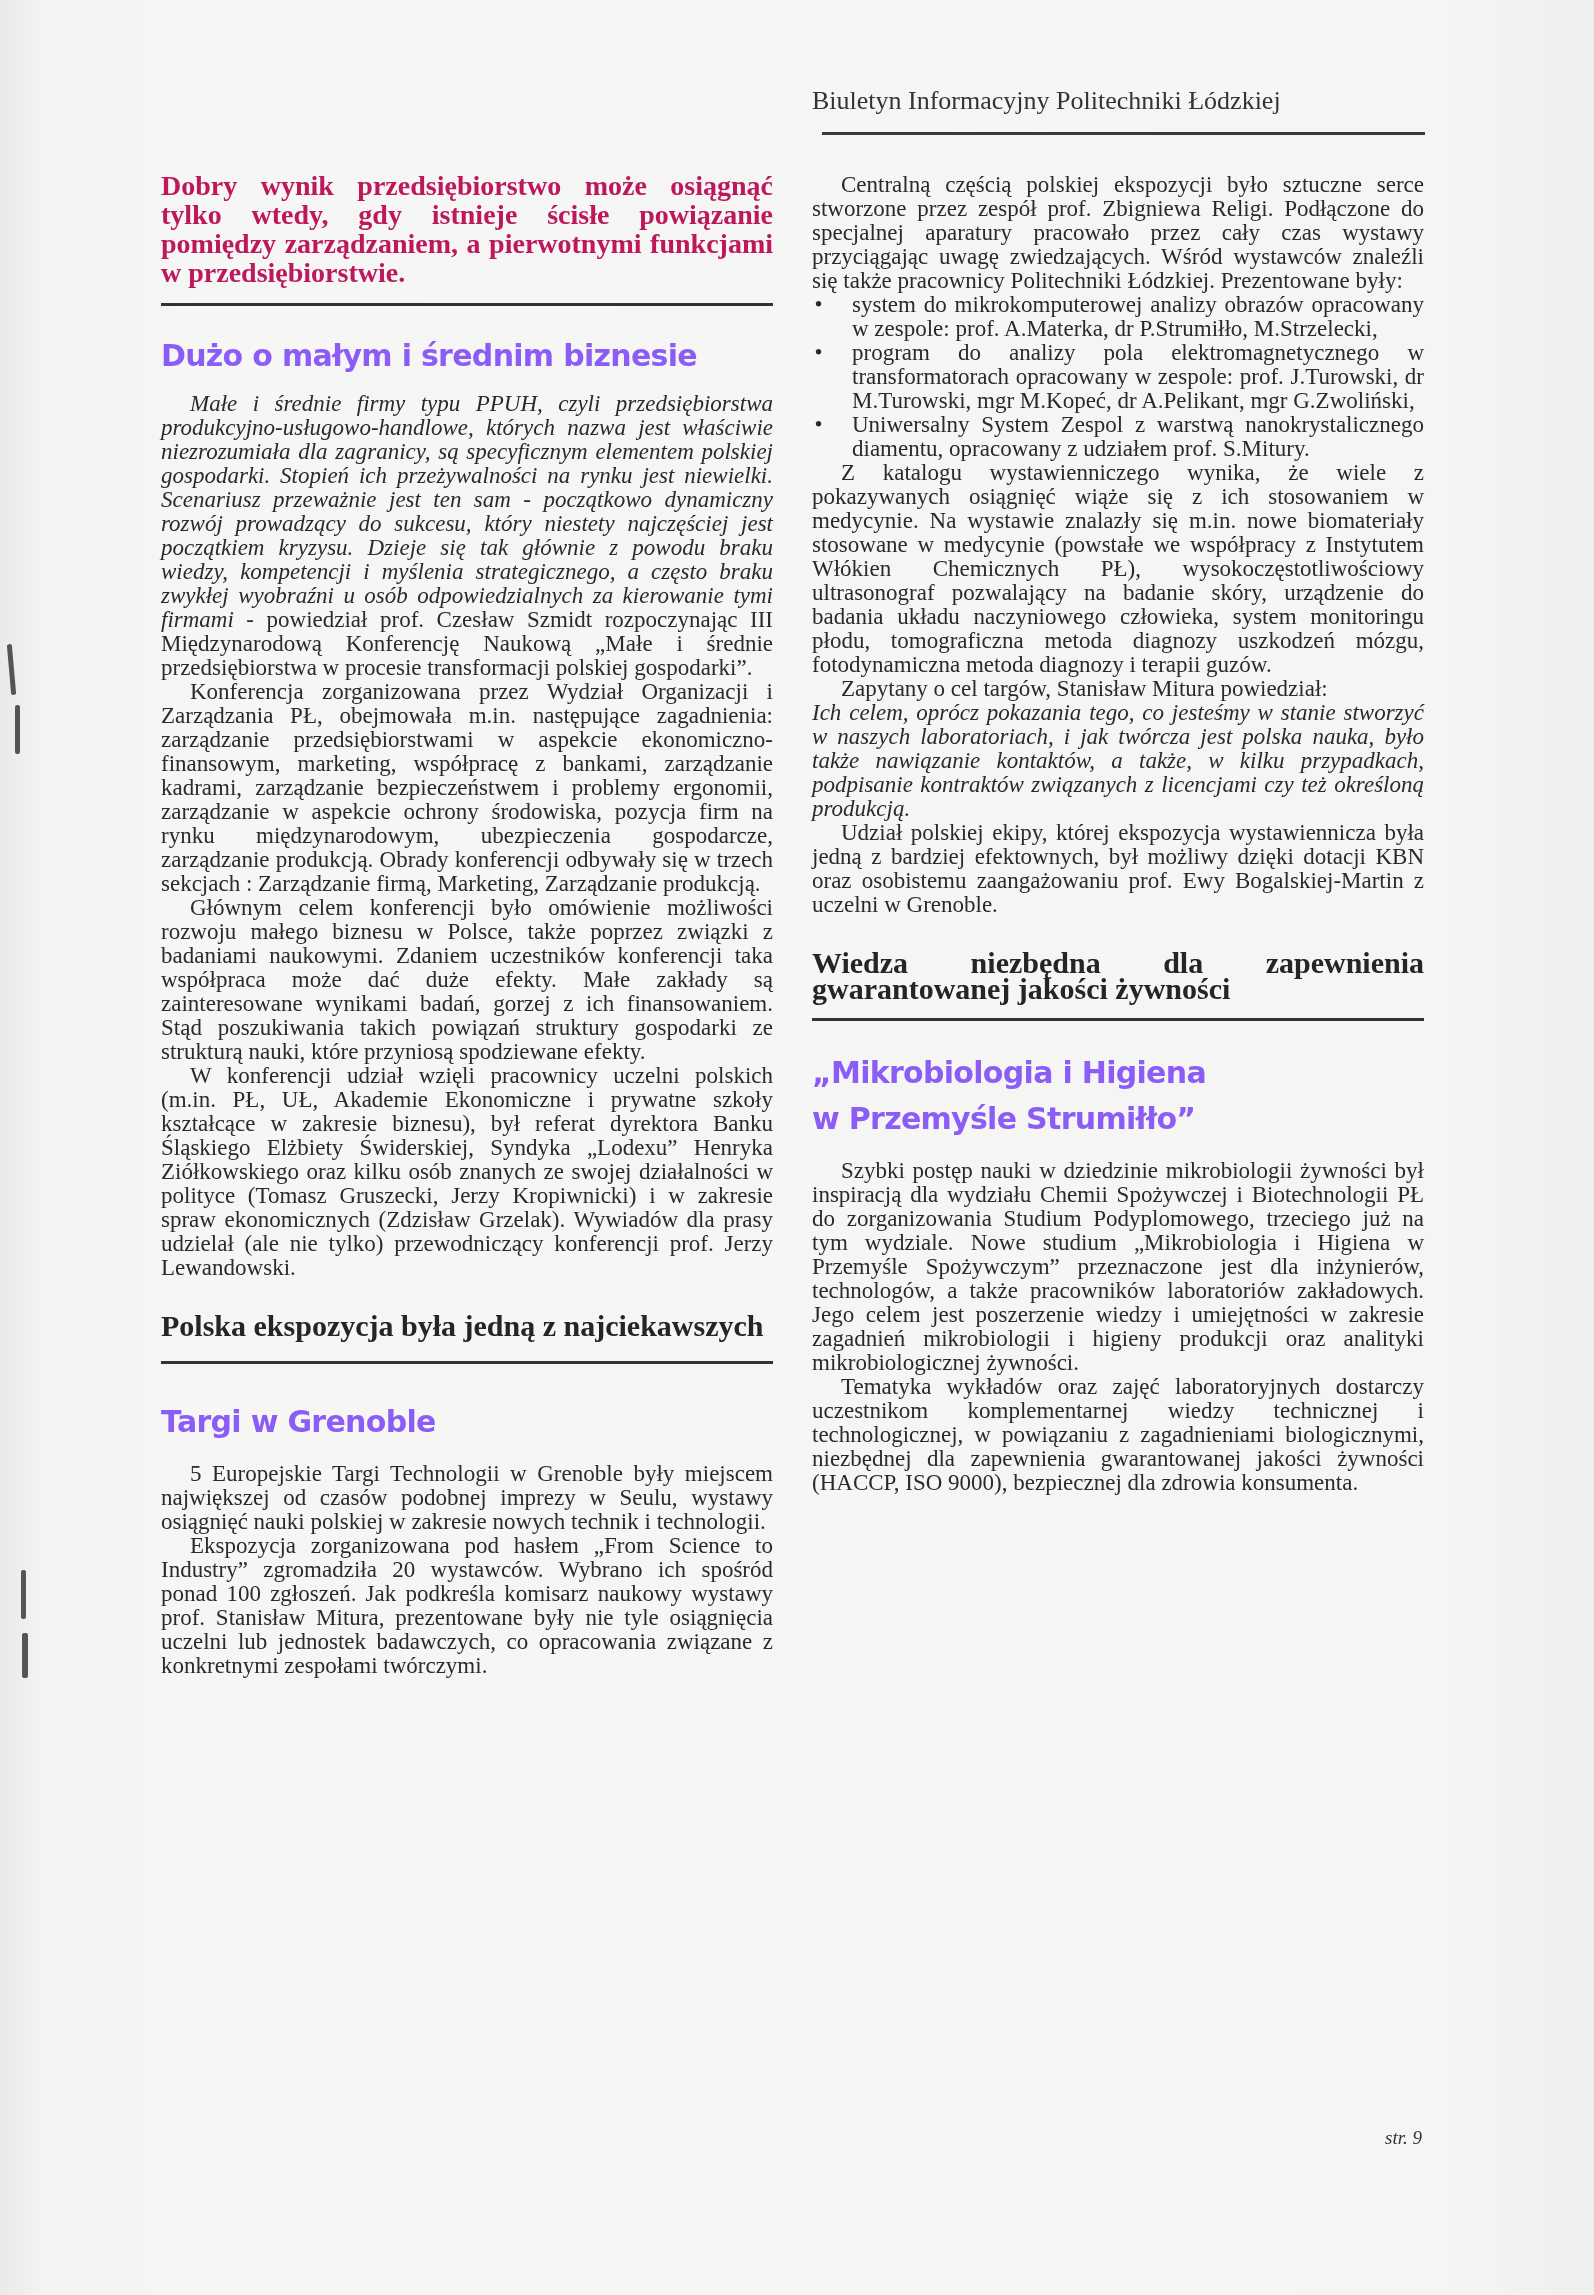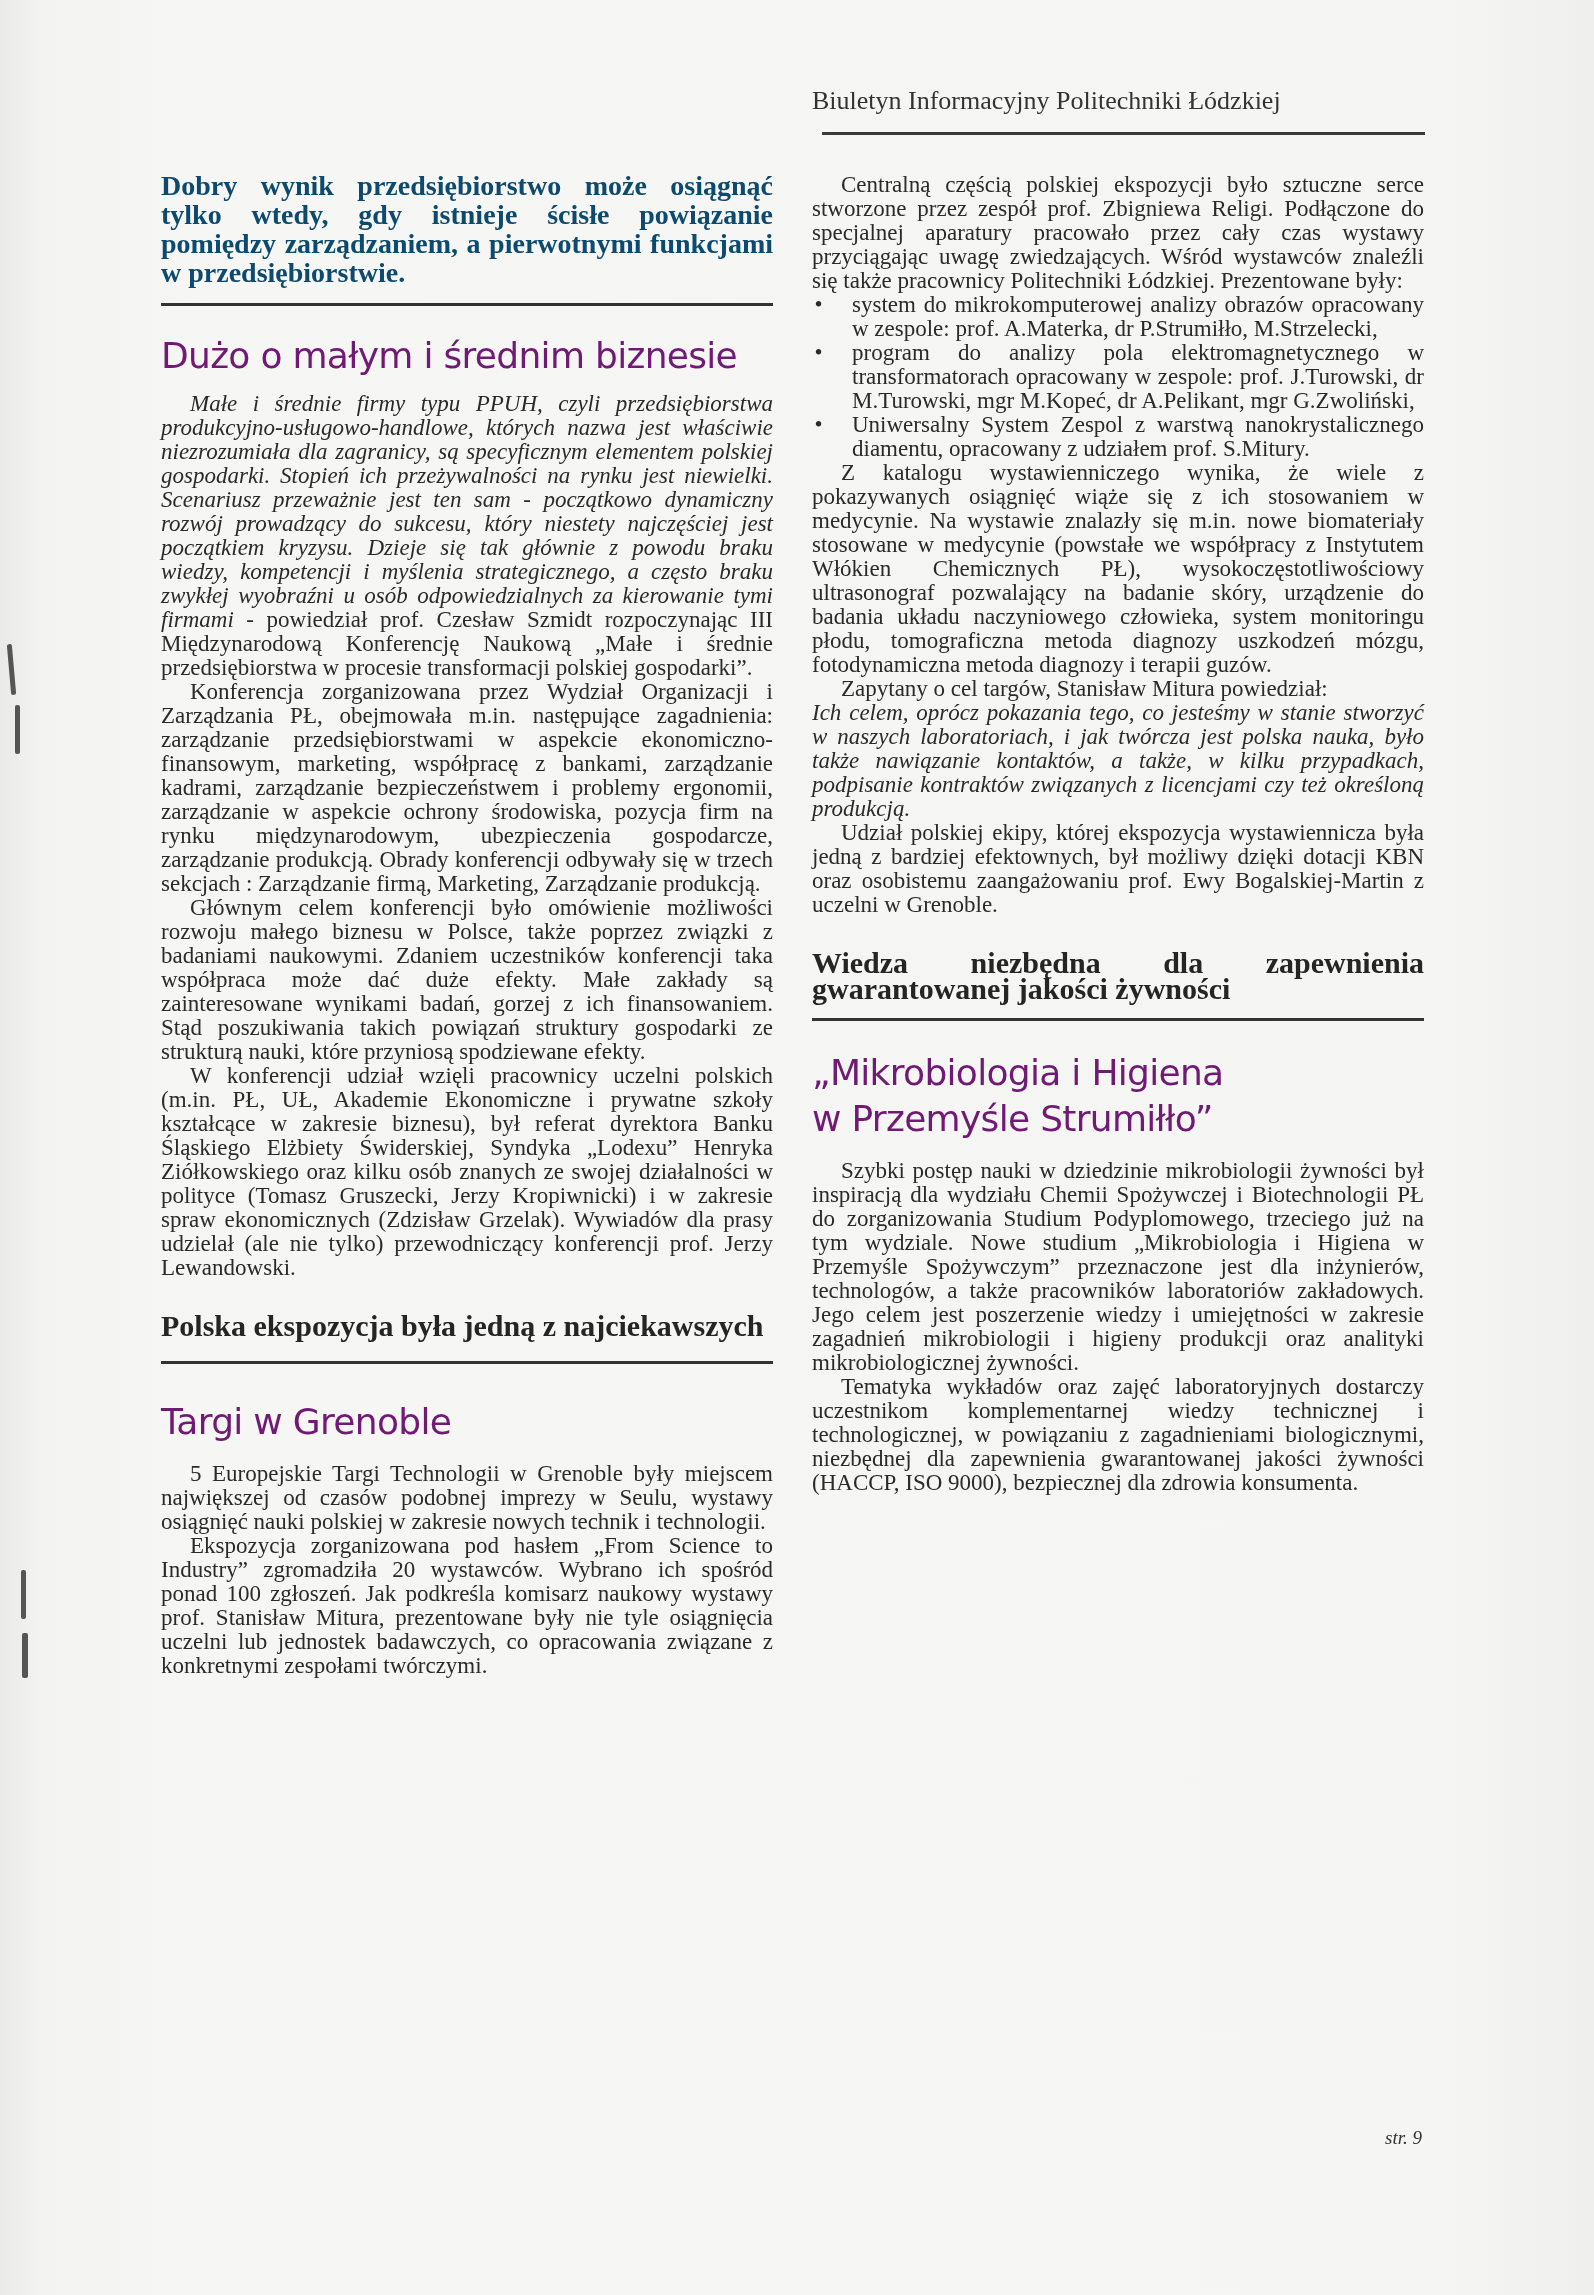--- a/index.html
+++ b/index.html
@@ -19,25 +19,25 @@
   }
   .header-rule {
     position: absolute; left: 822px; top: 132px; width: 603px; height: 3.3px;
     background: #3a3a3a;
   }
   .col { position: absolute; font-size: 23px; line-height: 24px; text-align: justify; }
   .col-left { left: 161px; top: 171px; width: 612px; }
   .col-right { left: 812px; top: 173px; width: 612px; }
   p { margin: 0; }
   .indent { text-indent: 29px; }
-  .lead-bold { font-weight: bold; font-size: 28px; line-height: 29px; color: #0c4a6e; text-align: justify; }
+  .lead-bold { font-weight: bold; font-size: 28px; line-height: 29px; color: #be185d; text-align: justify; }
   .rule { height: 3.3px; background: #333; margin: 0; }
   .big-title {
-    font-family: "DejaVu Sans", sans-serif; font-weight: normal;
-    font-size: 36px; line-height: 43px; color: #701a75; letter-spacing: -0.7px;
+    font-family: "DejaVu Sans", sans-serif; font-weight: bold;
+    font-size: 30px; line-height: 43px; color: #8b5cf6; letter-spacing: -0.7px;
   }
   .italic { font-style: italic; }
   .sub-bold { font-weight: bold; font-size: 30px; line-height: 26px; color: #252525; }
   ul.bullets { list-style: none; margin: 0; padding: 0; }
   ul.bullets li { position: relative; padding-left: 40px; }
   ul.bullets li .bullet { position: absolute; left: 2.6px; top: 0; }
   .page-number {
     position: absolute; left: 1356px; top: 2127px; width: 66px;
     text-align: right; font-size: 19px; color: #333; font-style: italic;
   }

